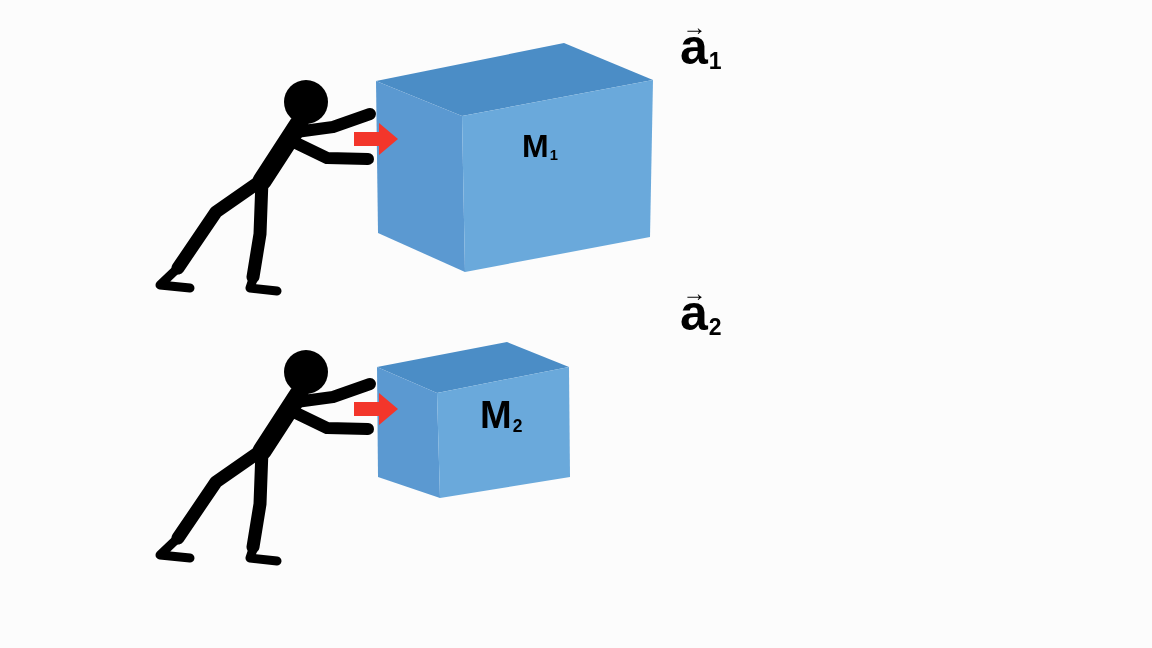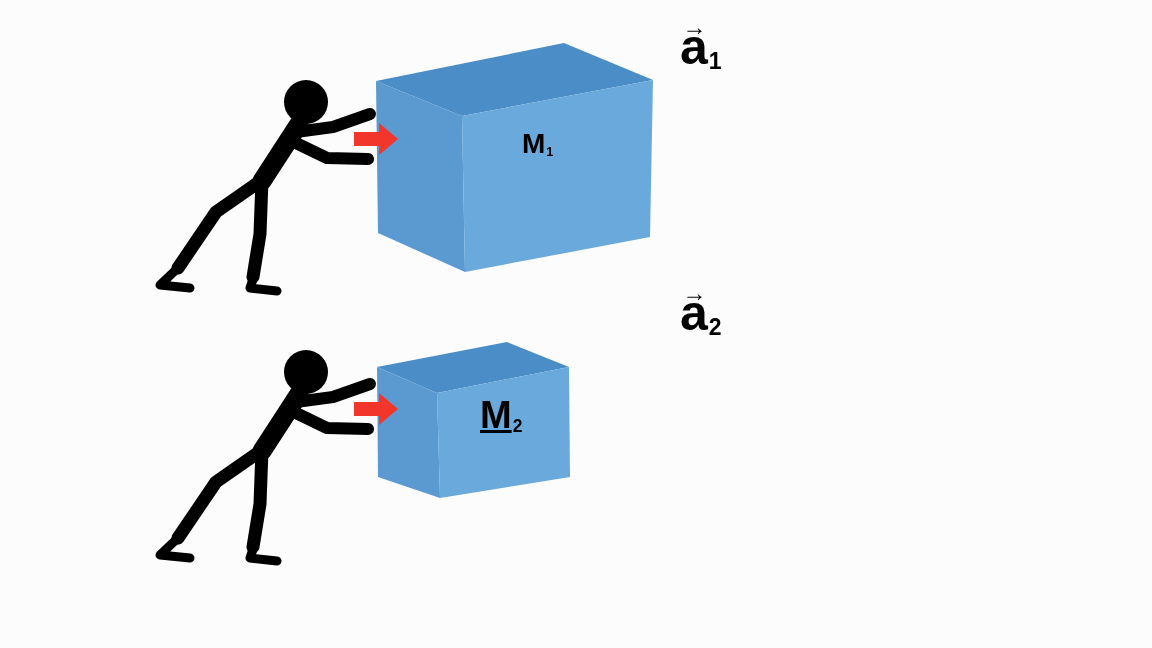--- a/index.html
+++ b/index.html
@@ -18,22 +18,22 @@
     display: block;
   }
   .label {
     position: absolute;
     font-weight: 700;
     color: #000000;
     line-height: 1;
     white-space: nowrap;
   }
   .accel { font-size: 50px; }
-  .mass1 { font-size: 28px; }
-  .mass2 { font-size: 38px; text-decoration: underline; }
+  .mass1 { font-size: 32px; }
+  .mass2 { font-size: 38px; }
   .sub {
     font-size: 0.46em;
     position: relative;
     top: 0.22em;
     margin-left: 1px;
     font-weight: 700;
   }
   .vec { position: relative; display: inline-block; }
   .vec-arrow {
     position: absolute;

